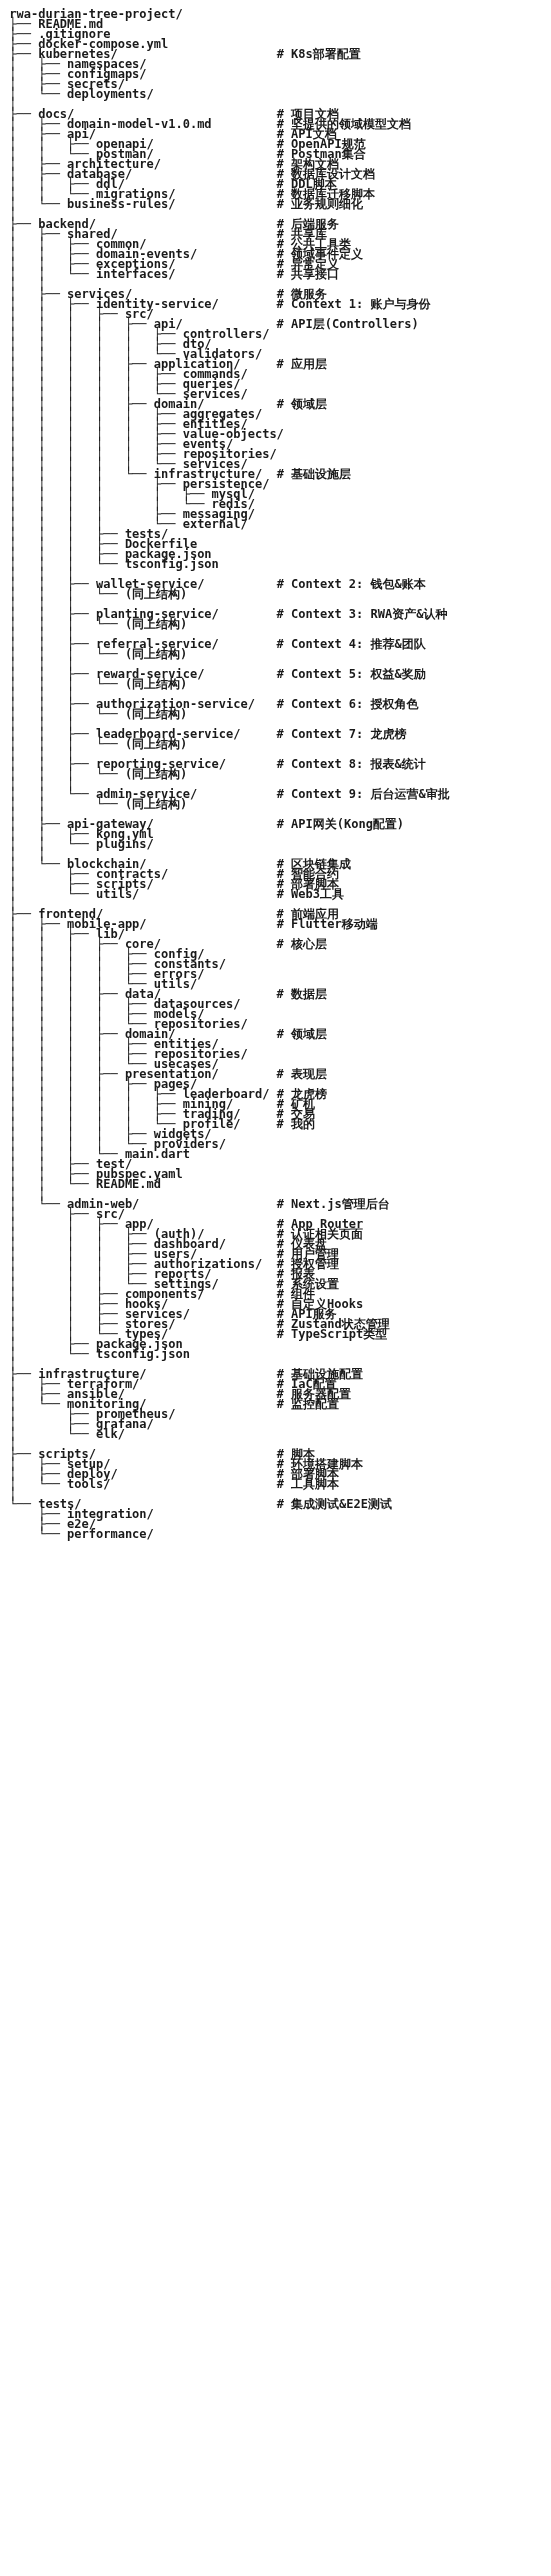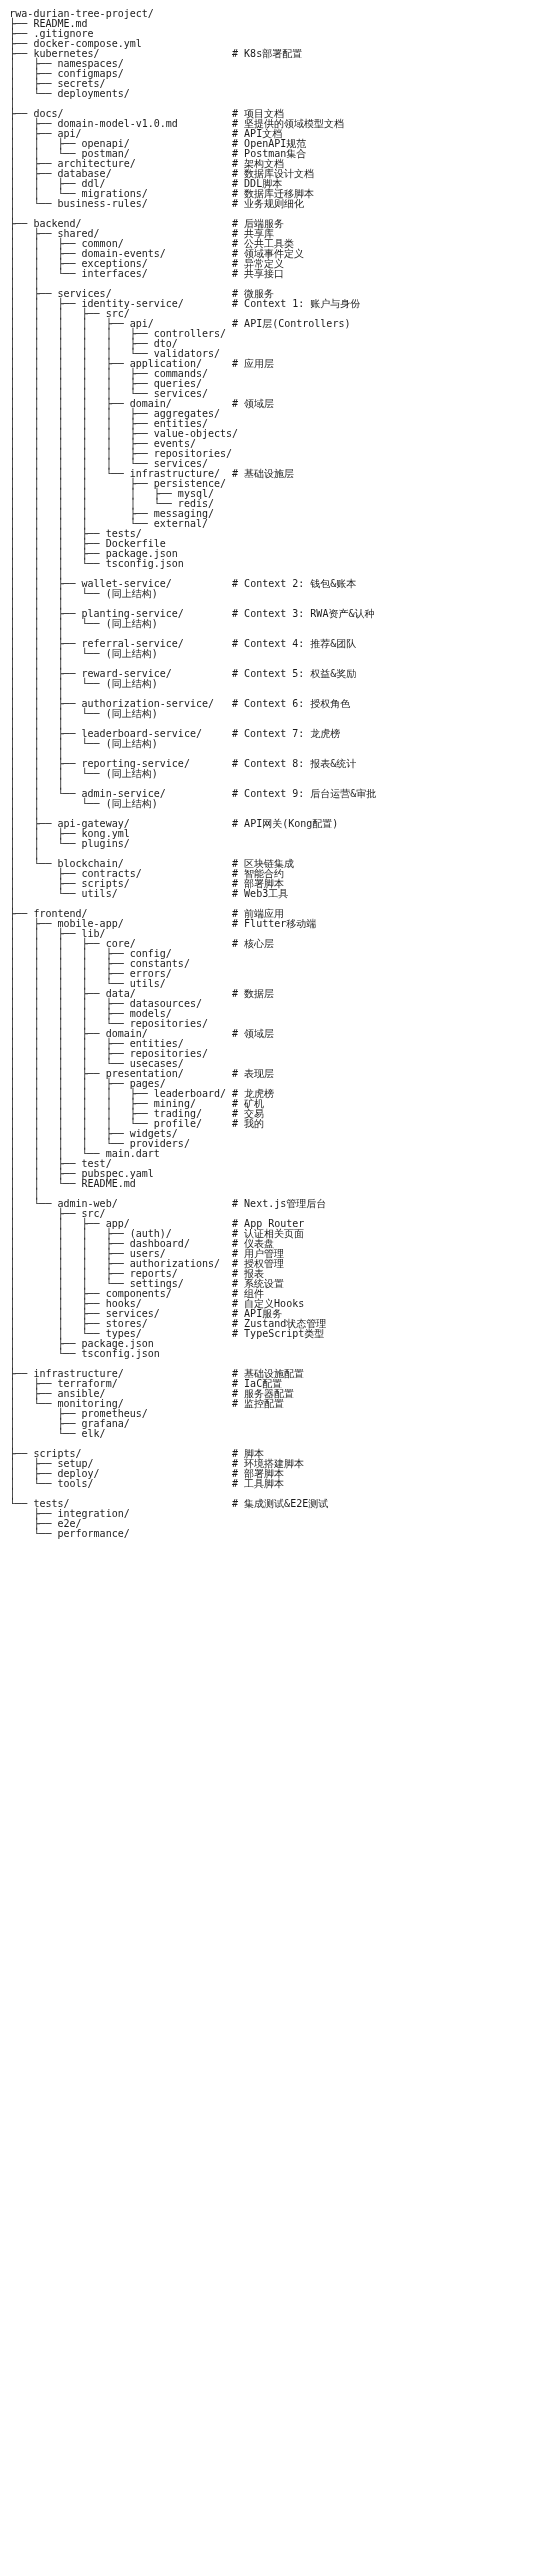--- a/index.html
+++ b/index.html
@@ -6,24 +6,25 @@
     margin: 0;
     padding: 0;
     background: #ffffff;
   }
   body {
     width: 551px;
     font-family: "DejaVu Sans Mono", "Liberation Mono", monospace;
   }
   #tree {
     padding: 9.3px 0 20.6px 9.3px;
-    font-size: 10px;
+    font-size: 12px;
     line-height: 10px;
     color: #1a1a1a;
     white-space: pre;
+    font-weight: bold;
   }
   .row {
     display: block;
     height: 10px;
     white-space: pre;
   }
   .path {
     color: #1a1a1a;
   }
   .comment {

